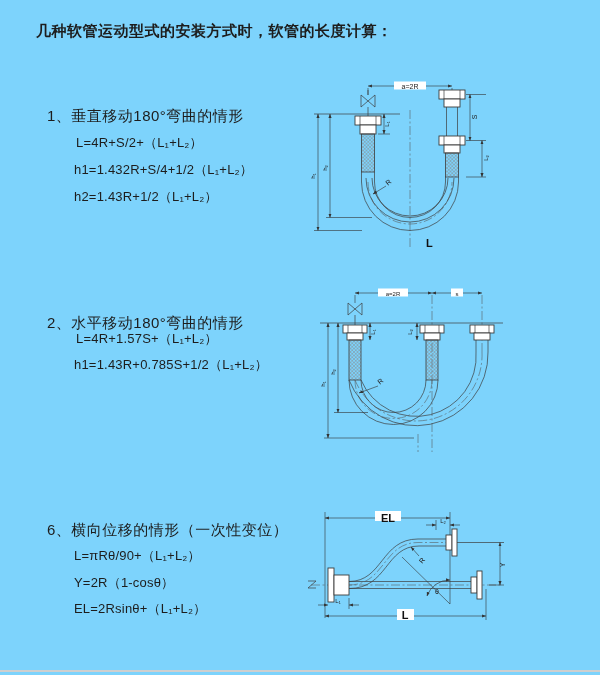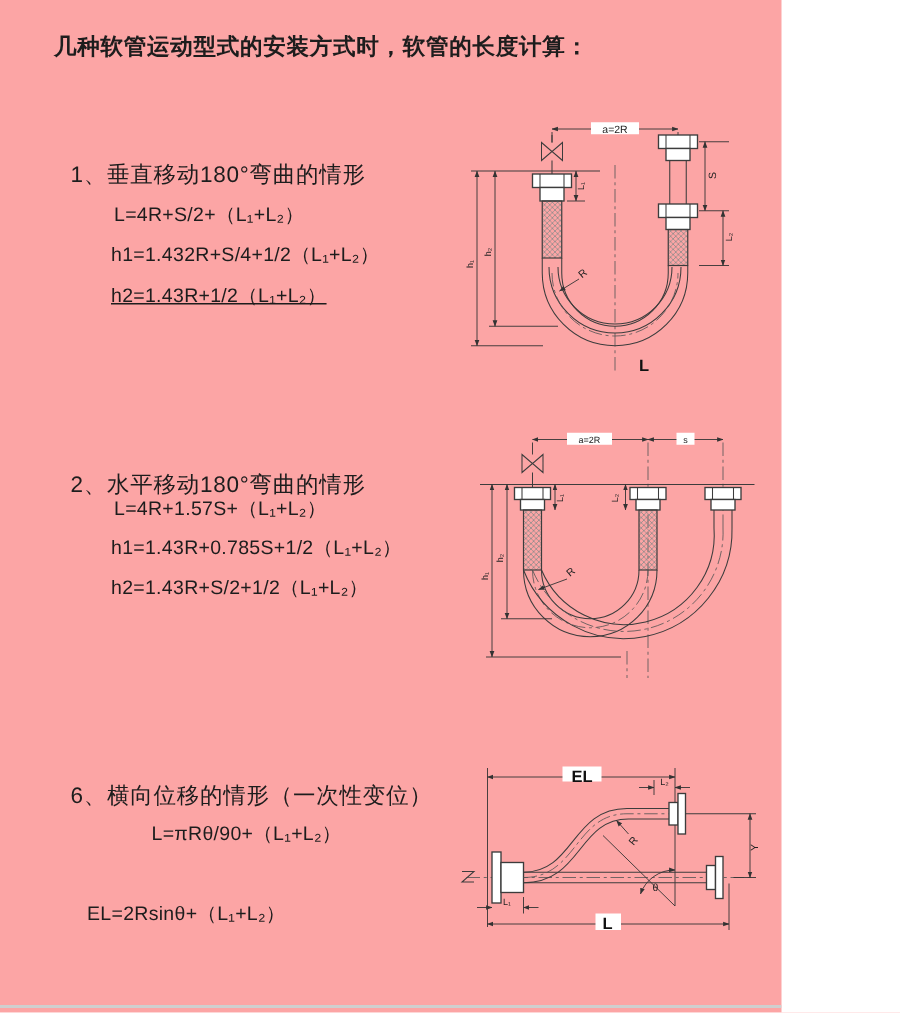--- a/index.html
+++ b/index.html
@@ -1,16 +1,16 @@
 <!DOCTYPE html>
 <html><head>
 <meta charset="utf-8">
 <style>
   html,body{margin:0;padding:0;background:#fff;}
-  .page{position:relative;width:521px;height:675px;background:#fca5a5;overflow:hidden;
+  .page{position:relative;width:600px;height:675px;background:#7dd3fc;overflow:hidden;
         font-family:"Liberation Sans",sans-serif;color:#1d1d1d;}
   .t-line{position:absolute;white-space:nowrap;}
   .title{font-size:15px;font-weight:700;letter-spacing:.5px;}
   .heading{font-size:15px;font-weight:400;letter-spacing:.5px;}
   .formula{font-size:13px;letter-spacing:.2px;}
   svg.diag{position:absolute;}
   .thin{stroke:#3c3c3c;stroke-width:.7;fill:none;}
   .obj{stroke:#3c3c3c;stroke-width:.9;fill:#ffffff;}
   .dim{stroke:#333;stroke-width:.6;fill:none;}
   .cl{stroke:#555;stroke-width:.55;fill:none;stroke-dasharray:9 2.5 2 2.5;}
@@ -22,30 +22,30 @@
 </head>
 <body>
 
 <div class="page">
 
   <div class="t-line title" style="left:36px;top:22px;">几种软管运动型式的安装方式时，软管的长度计算：</div>
 
   <div class="t-line heading" style="left:47px;top:107px;">1、垂直移动180°弯曲的情形</div>
   <div class="t-line formula" style="left:76px;top:134px;">L=4R+S/2+（L₁+L₂）</div>
   <div class="t-line formula" style="left:74px;top:161px;">h1=1.432R+S/4+1/2（L₁+L₂）</div>
-  <div class="t-line formula" style="left:74px;top:188px;text-decoration:underline;">h2=1.43R+1/2（L₁+L₂）</div>
+  <div class="t-line formula" style="left:74px;top:188px;">h2=1.43R+1/2（L₁+L₂）</div>
 
   <div class="t-line heading" style="left:47px;top:314px;">2、水平移动180°弯曲的情形</div>
   <div class="t-line formula" style="left:76px;top:330px;">L=4R+1.57S+（L₁+L₂）</div>
   <div class="t-line formula" style="left:74px;top:356px;text-align:center;">h1=1.43R+0.785S+1/2（L₁+L₂）</div>
-  <div class="t-line formula" style="left:74px;top:383px;">h2=1.43R+S/2+1/2（L₁+L₂）</div>
 
   <div class="t-line heading" style="left:47px;top:521px;">6、横向位移的情形（一次性变位）</div>
-  <div class="t-line formula" style="left:74px;top:547px;margin-left:27px;">L=πRθ/90+（L₁+L₂）</div>
-  <div class="t-line formula" style="left:58px;top:600px;">EL=2Rsinθ+（L₁+L₂）</div>
+  <div class="t-line formula" style="left:74px;top:547px;">L=πRθ/90+（L₁+L₂）</div>
+  <div class="t-line formula" style="left:74px;top:574px;">Y=2R（1-cosθ）</div>
+  <div class="t-line formula" style="left:74px;top:600px;">EL=2Rsinθ+（L₁+L₂）</div>
 
   <svg class="diag" style="left:300px;top:70px;" width="290" height="195" viewBox="0 0 290 195">
     <defs>
       <marker id="d1ae" viewBox="0 0 8 8" refX="7.5" refY="4" markerWidth="7" markerHeight="7" orient="auto-start-reverse">
         <path d="M0,1 L8,4 L0,7 Z" fill="#333"></path>
       </marker>
       <pattern id="d1h" patternUnits="userSpaceOnUse" width="3.5" height="3.5">
         <path d="M0,3.5 L3.5,0 M0,0 L3.5,3.5" stroke="#8a8a8a" stroke-width="0.5"></path>
       </pattern>
     </defs>

